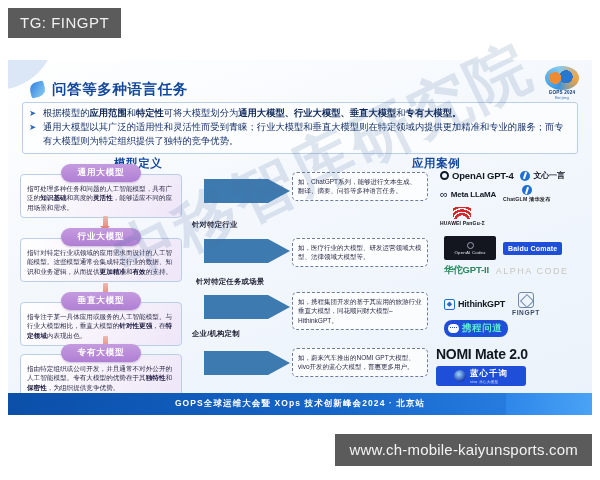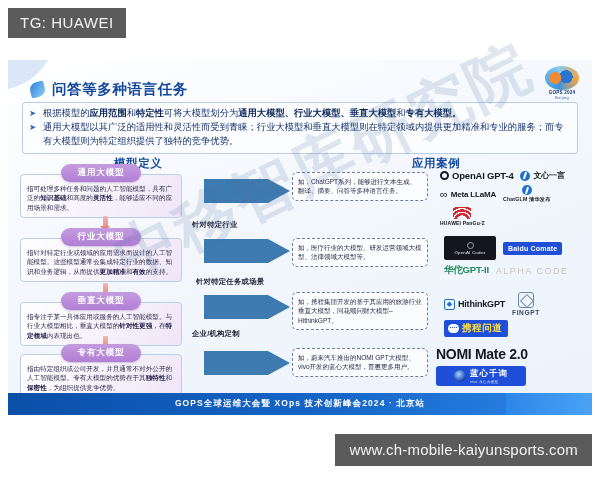--- a/index.html
+++ b/index.html
@@ -242,23 +242,23 @@
 
   .hithink { display:flex; align-items:center; gap:3px; }
   .hithink .sq {
     width: 11px; height: 11px; border-radius: 2px;
     border: 1.4px solid #1f6fd0; color:#1f6fd0;
     font-size: 7px; display:flex; align-items:center; justify-content:center;
   }
   .hithink .tx { font-size: 9px; font-weight: bold; color:#101820; letter-spacing:-.2px;}
 
   .xiecheng {
-    background: #1f4fd8; color:#fde047;
+    background: #1f4fd8; color:#5eead4;
     display:flex; align-items:center; gap:3px;
-    padding: 2px 6px 2px 4px; border-radius: 2px;
+    padding: 2px 6px 2px 4px; border-radius: 8px;
   }
   .xiecheng .bubble {
     width: 11px; height: 9px; border-radius: 5px; background:#fff;
     position:relative; flex:0 0 11px;
   }
   .xiecheng .bubble::after{
     content:""; position:absolute; left:2px; top:3px; width:7px; height:2px;
     border-top:1.4px dotted #1f4fd8;
   }
   .xiecheng .tx { font-size: 9.5px; font-weight:bold; letter-spacing:.6px; }
@@ -310,21 +310,21 @@
     padding: 7px 14px 8px 14px;
     white-space: nowrap;
     z-index: 40;
   }
 </style>
 </head>
 <body>
 
 <div id="page">
 
-  <div class="tag-badge">TG: HUAWEI</div>
+  <div class="tag-badge">TG: FINGPT</div>
 
   <div class="slide">
 
     <div class="slide-corner-tl"></div>
 
     <div class="logo">
       <div class="logo-mark"></div>
       <div class="logo-txt1">GOPS 2024</div>
       <div class="logo-txt2">Beijing</div>
     </div>

